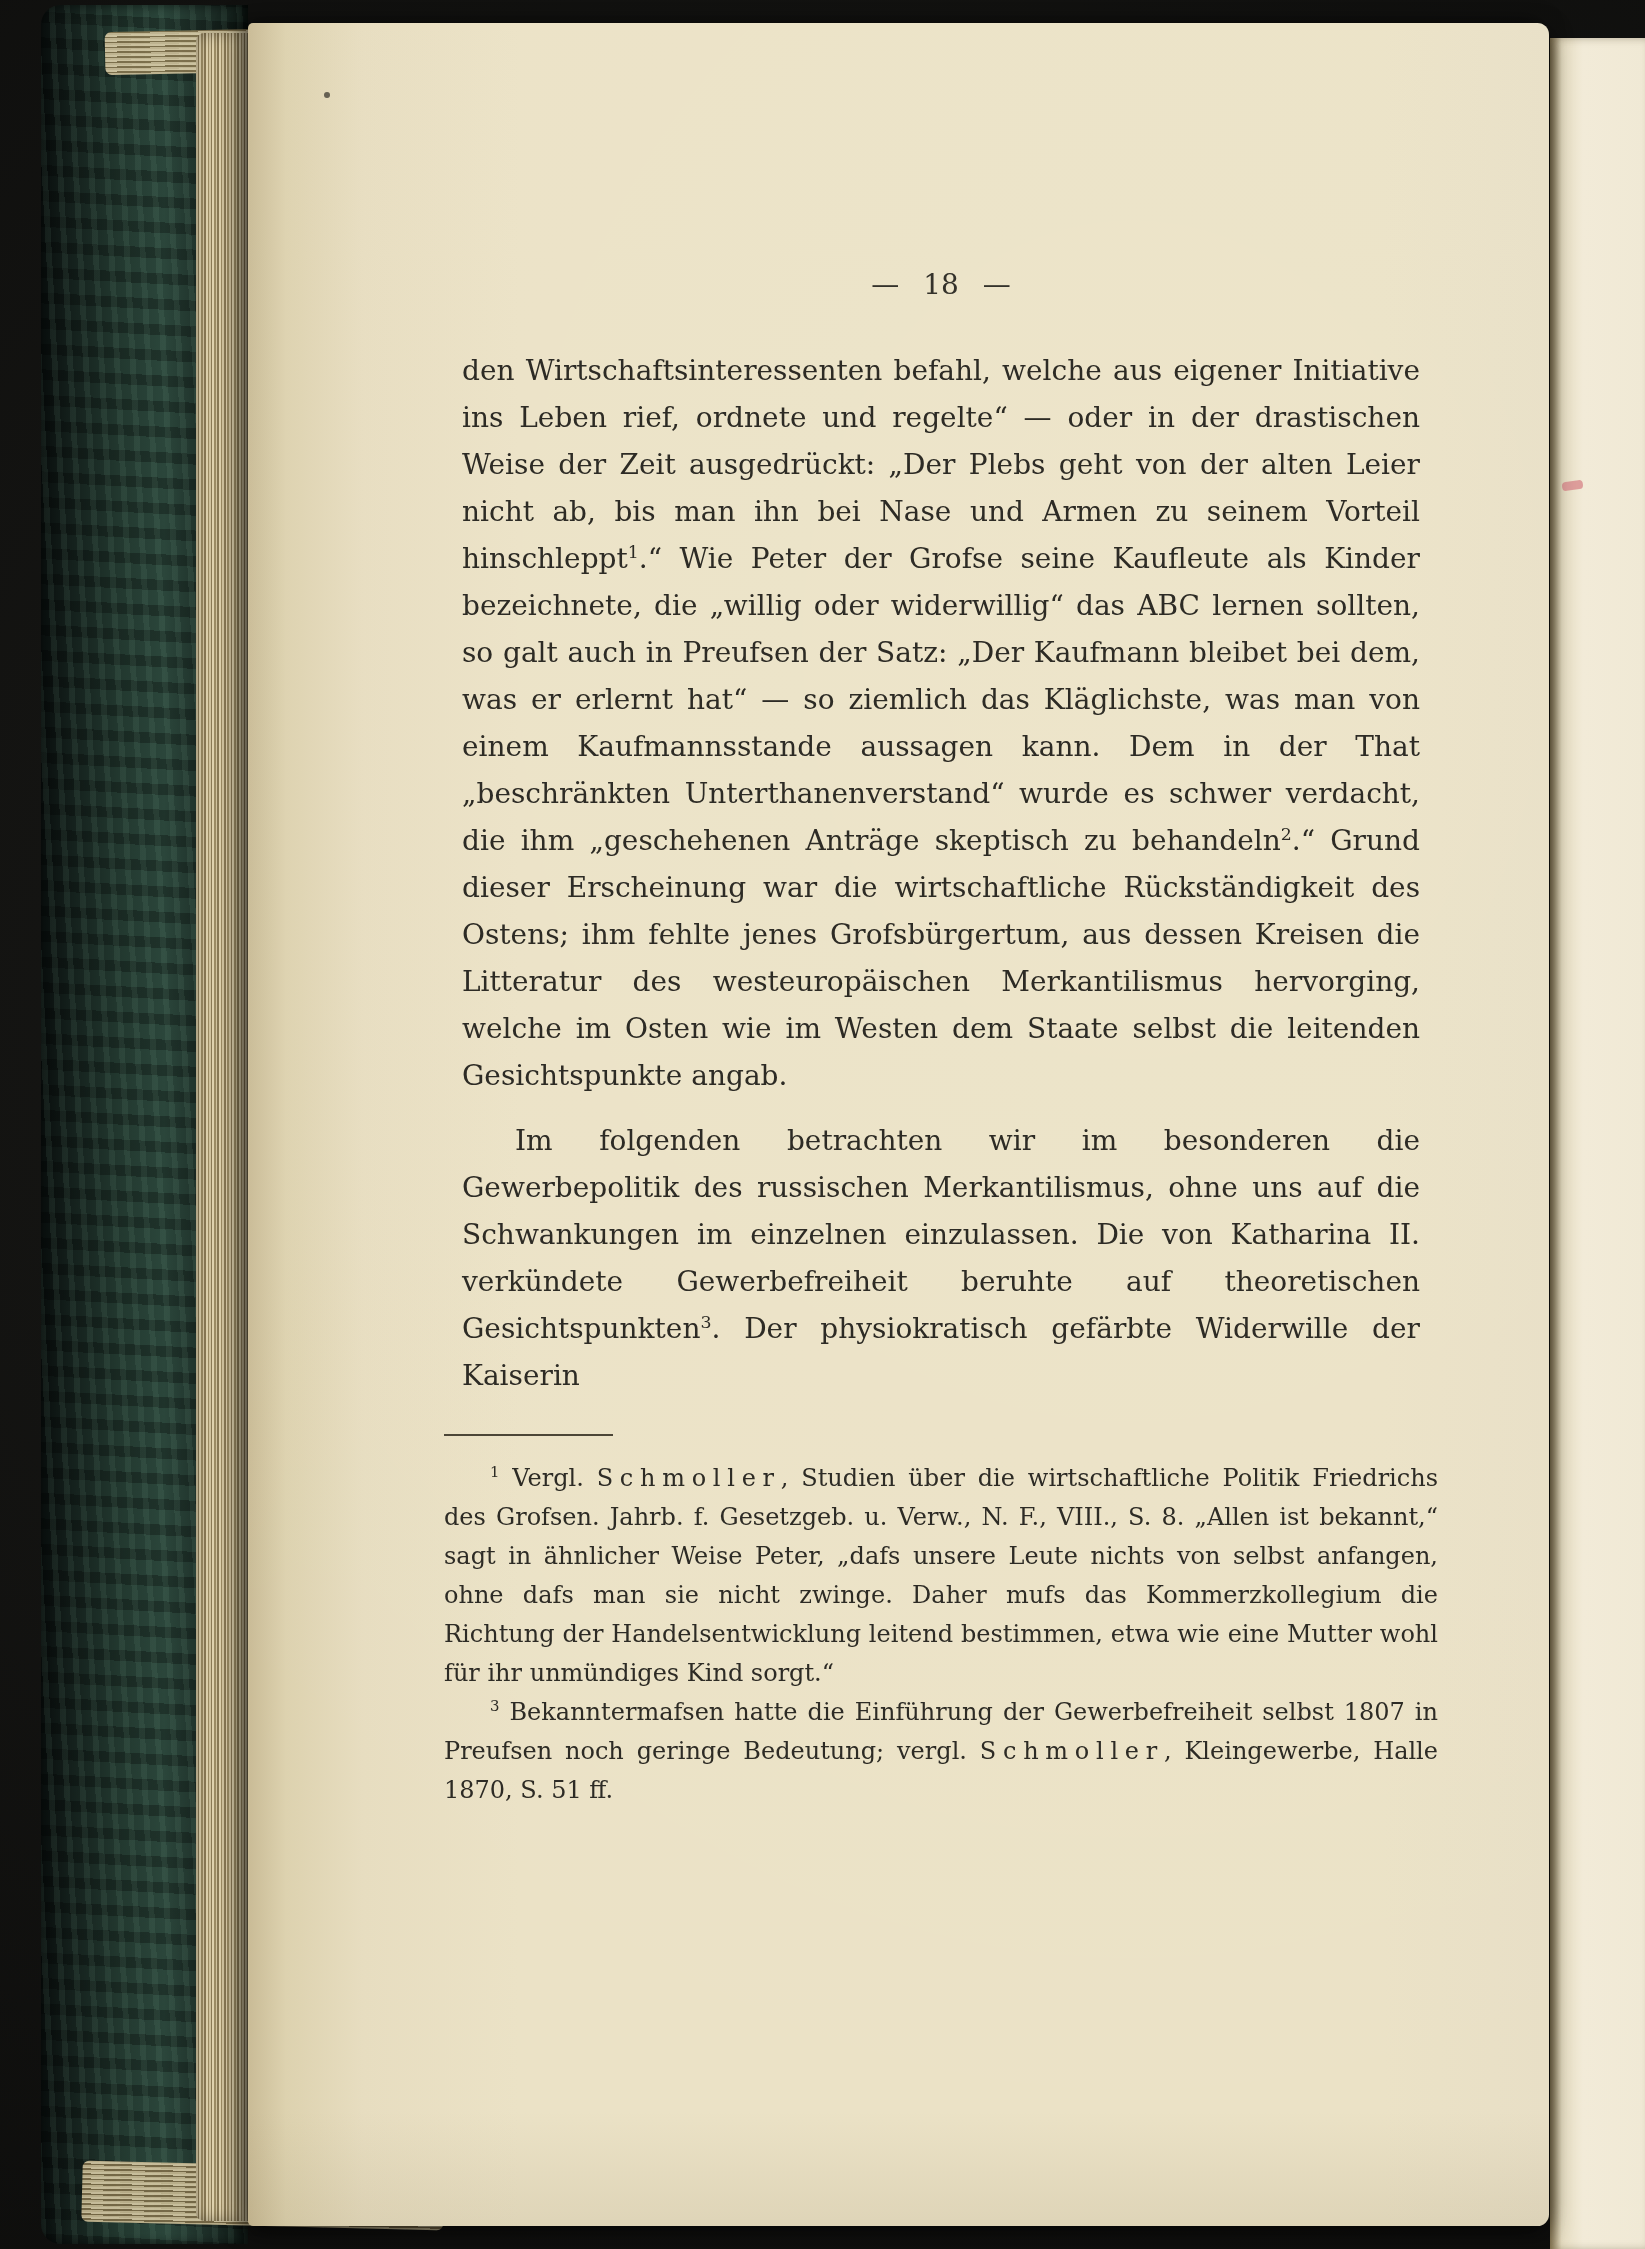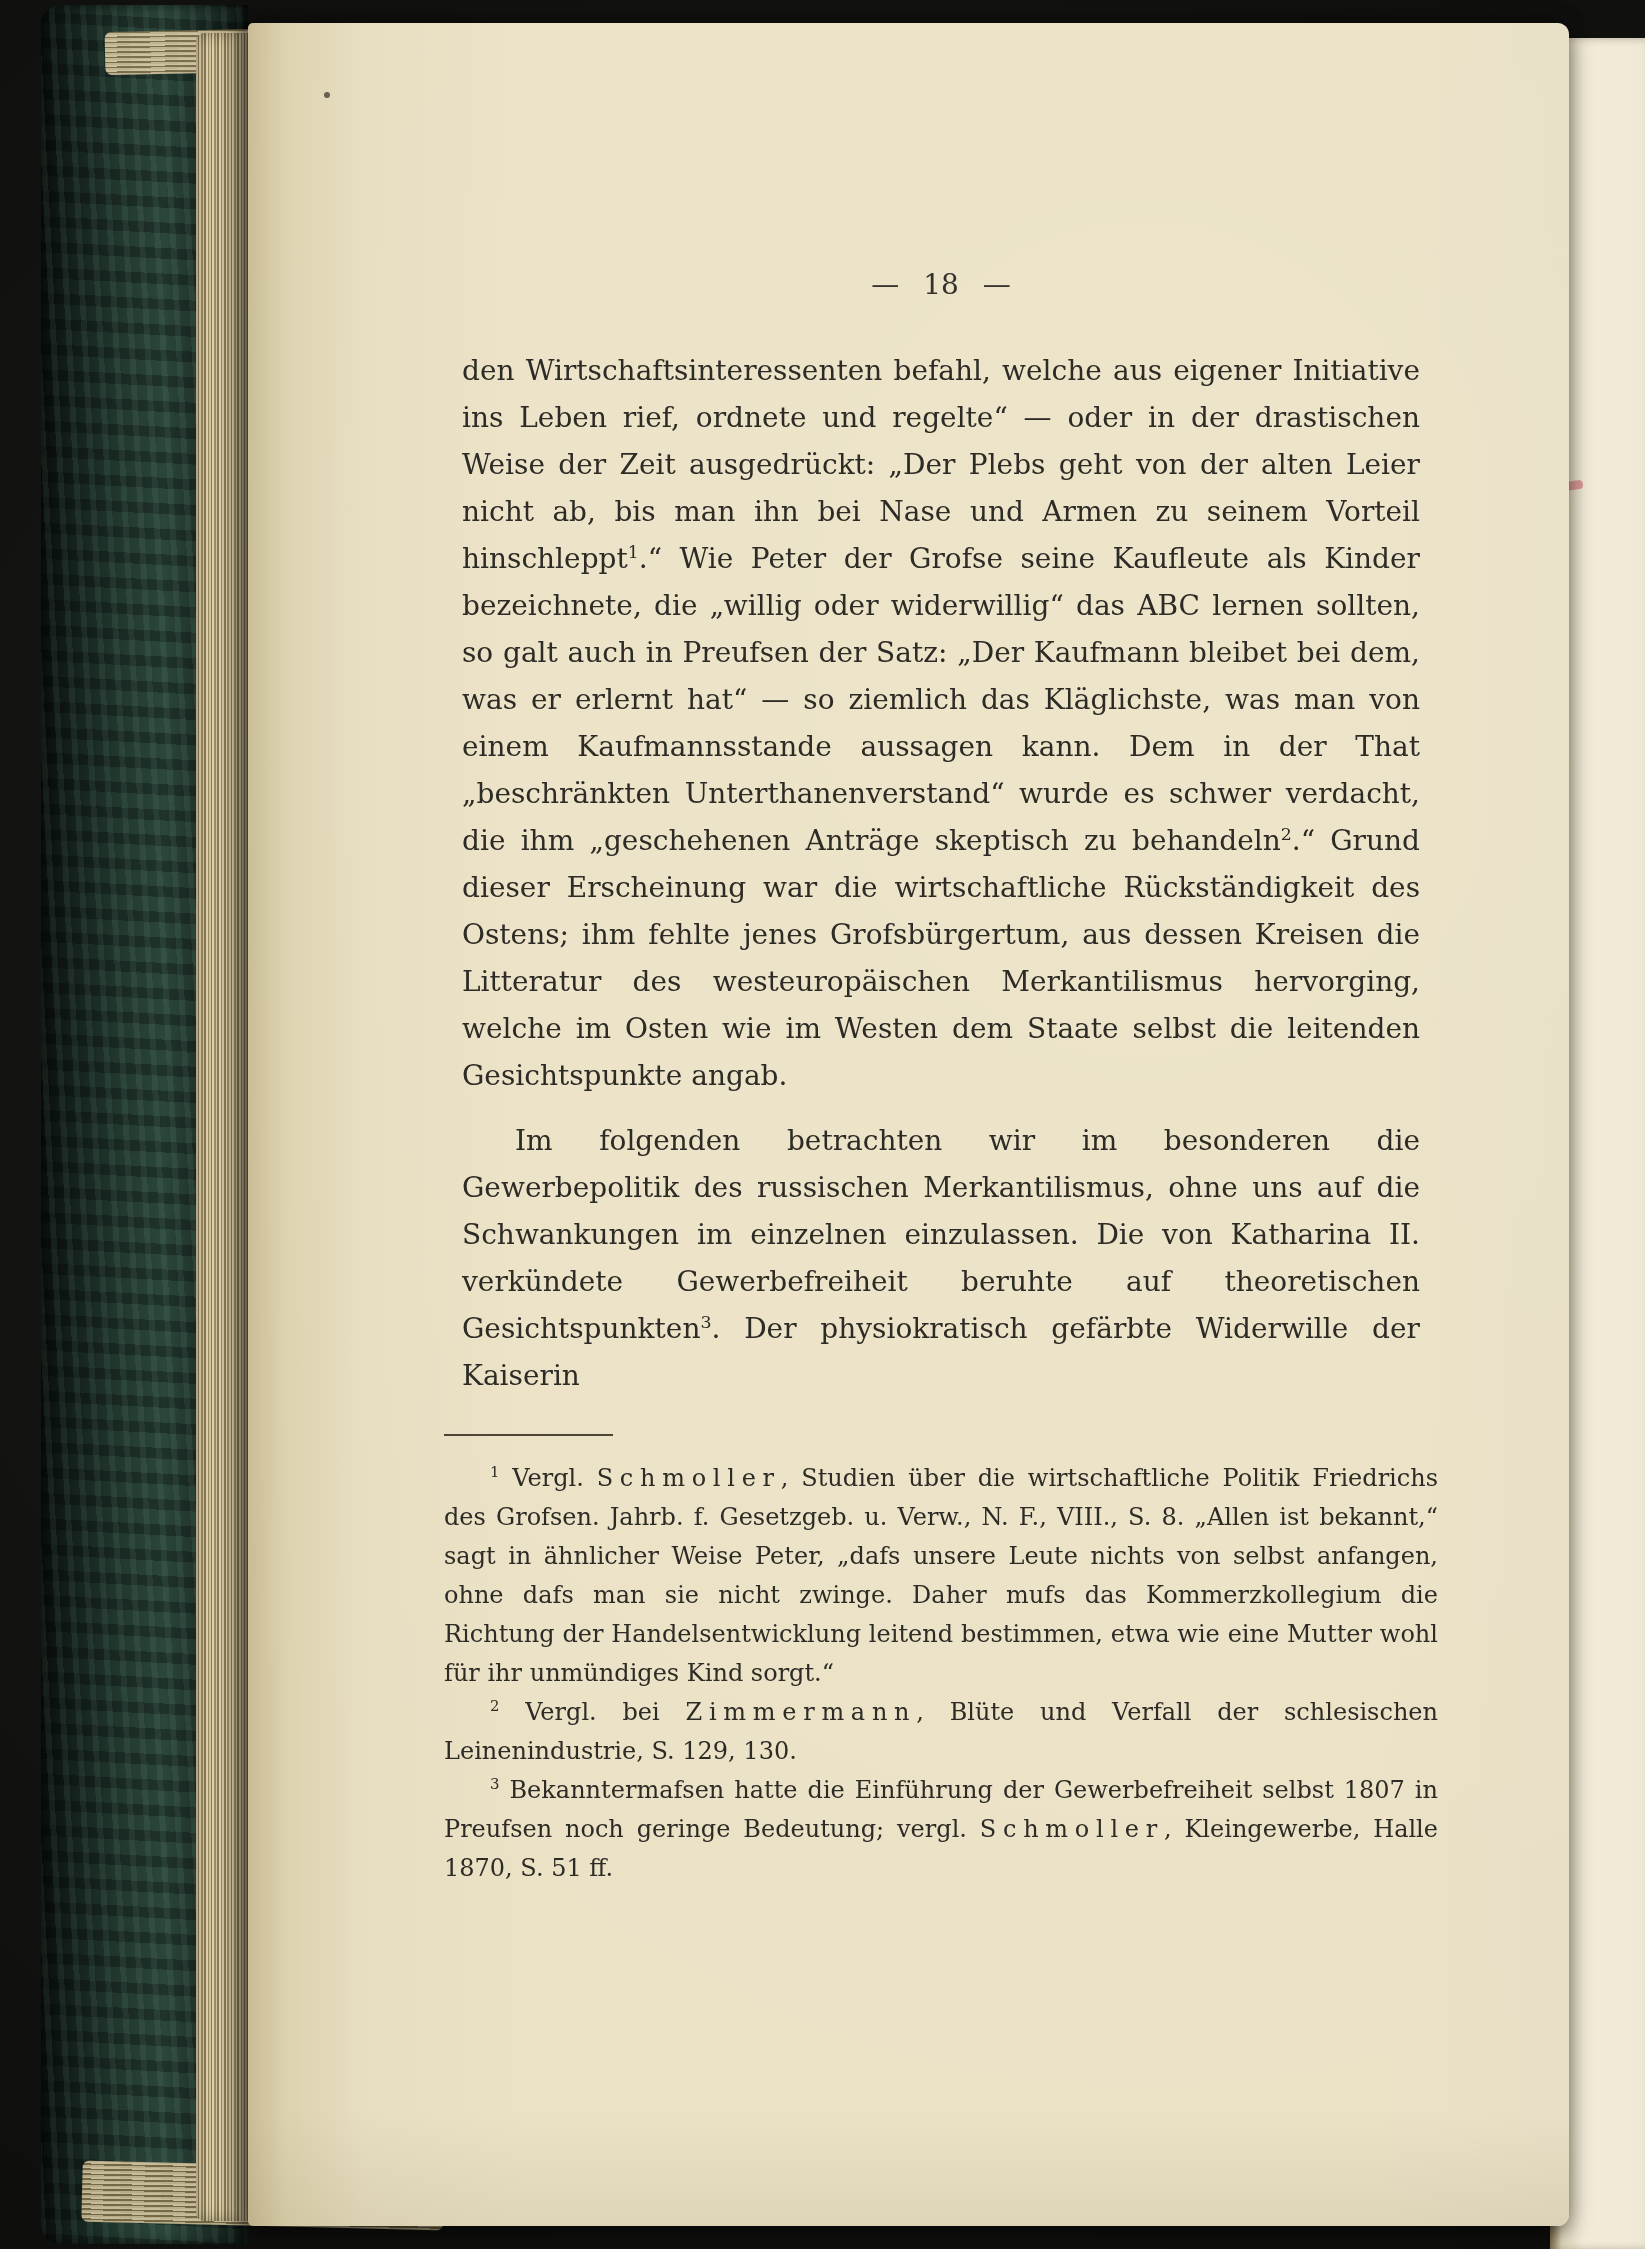--- a/index.html
+++ b/index.html
@@ -84,21 +84,20 @@
   .page {
     position: absolute;
     left: 248px; top: 23px;
     width: 1301px; height: 2203px;
     border-radius: 5px 11.5px 11.5px 5px;
     background:
       radial-gradient(160% 120% at 68% 28%, rgba(255,252,238,0.10), rgba(0,0,0,0) 60%),
       linear-gradient(0deg, rgba(110,92,55,0.10) 0px, rgba(0,0,0,0) 115px),
       linear-gradient(90deg, #c9bb96 0px, #ddd2af 38px, #e7ddc0 115px, #ebe2c6 271px, #ebe2c6 1135px, #e8dfc6 1301px);
     box-shadow: -8.2px 0 21.4px rgba(0,0,0,0.5), 0 6.6px 25px rgba(0,0,0,0.45);
-    padding-left: 20px;
   }
   .speck {
     position: absolute;
     left: 76px; top: 69px;
     width: 5.8px; height: 5.8px;
     border-radius: 50%;
     background: #3c3830;
     opacity: 0.75;
   }
   .page-num {
@@ -168,21 +167,20 @@
 
 
       <p class="para indent"><span class="seg">Im folgenden betrachten wir im besonderen die Gewerbepolitik des russischen Merkantilismus, ohne uns auf die Schwankungen im einzelnen einzulassen. Die von Katharina II. verkündete Gewerbefreiheit beruhte auf theoretischen Gesichtspunkten</span><sup class="fn-ref">3</sup><span class="seg">. Der physiokratisch gefärbte Widerwille der Kaiserin</span></p>
 
       <div class="fn-rule"></div>
 
       <div class="footnotes">
 
         <p class="fn"><sup class="fn-mark">1</sup><span class="seg"> Vergl. </span><span class="seg sperr">Schmoller</span><span class="seg">, Studien über die wirtschaftliche Politik Friedrichs des Grofsen. Jahrb. f. Gesetzgeb. u. Verw., N. F., VIII., S. 8. „Allen ist bekannt,“ sagt in ähnlicher Weise Peter, „dafs unsere Leute nichts von selbst anfangen, ohne dafs man sie nicht zwinge. Daher mufs das Kommerzkollegium die Richtung der Handelsentwicklung leitend bestimmen, etwa wie eine Mutter wohl für ihr unmündiges Kind sorgt.“</span></p>
 
-        <p class="fn"><sup class="fn-mark">2</sup><span class="seg"> Vergl. bei </span><span class="seg sperr">Zimmermann</span><span class="seg">, Blüte und Verfall der schlesischen Leinenindustrie, S. 129, 130.</span></p>
 
         <p class="fn"><sup class="fn-mark">3</sup><span class="seg"> Bekanntermafsen hatte die Einführung der Gewerbefreiheit selbst 1807 in Preufsen noch geringe Bedeutung; vergl. </span><span class="seg sperr">Schmoller</span><span class="seg">, Kleingewerbe, Halle 1870, S. 51 ff.</span></p>
 
       </div>
     </div>
   </div>
 
 </div>
 
 

